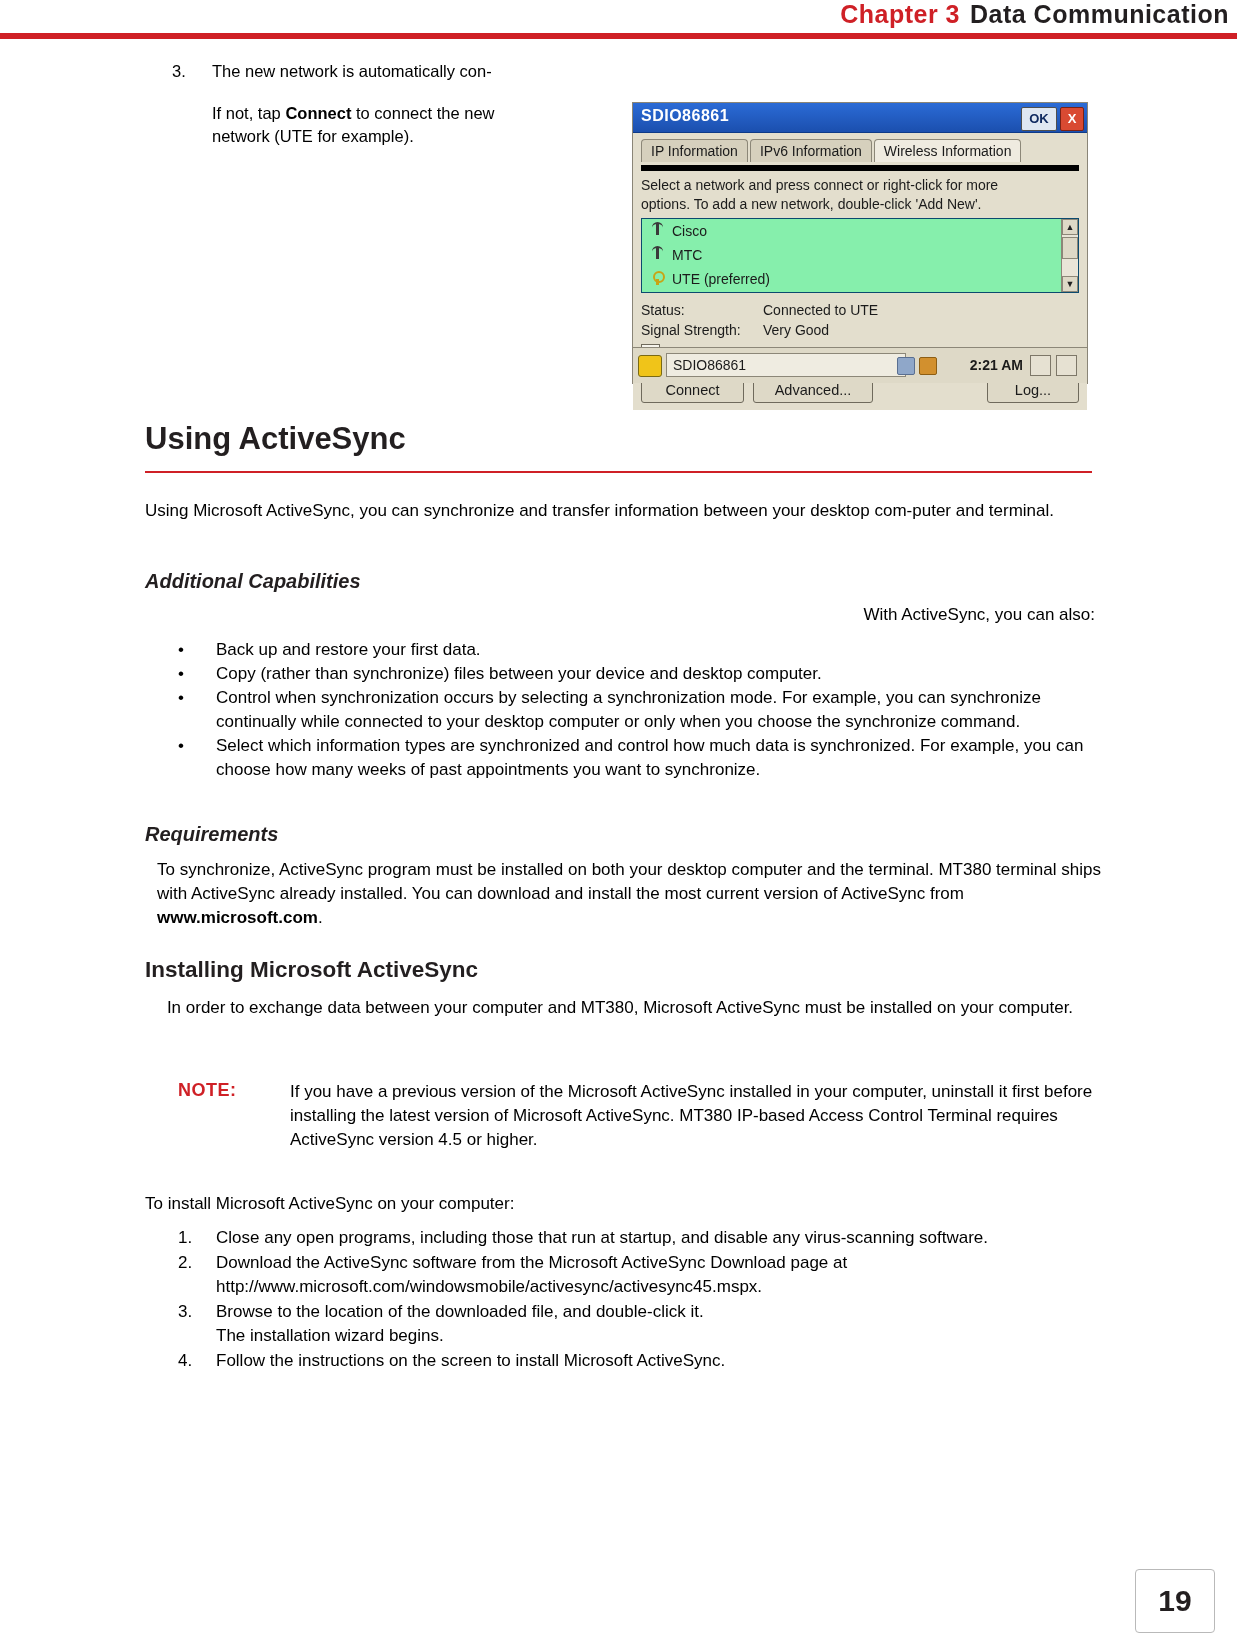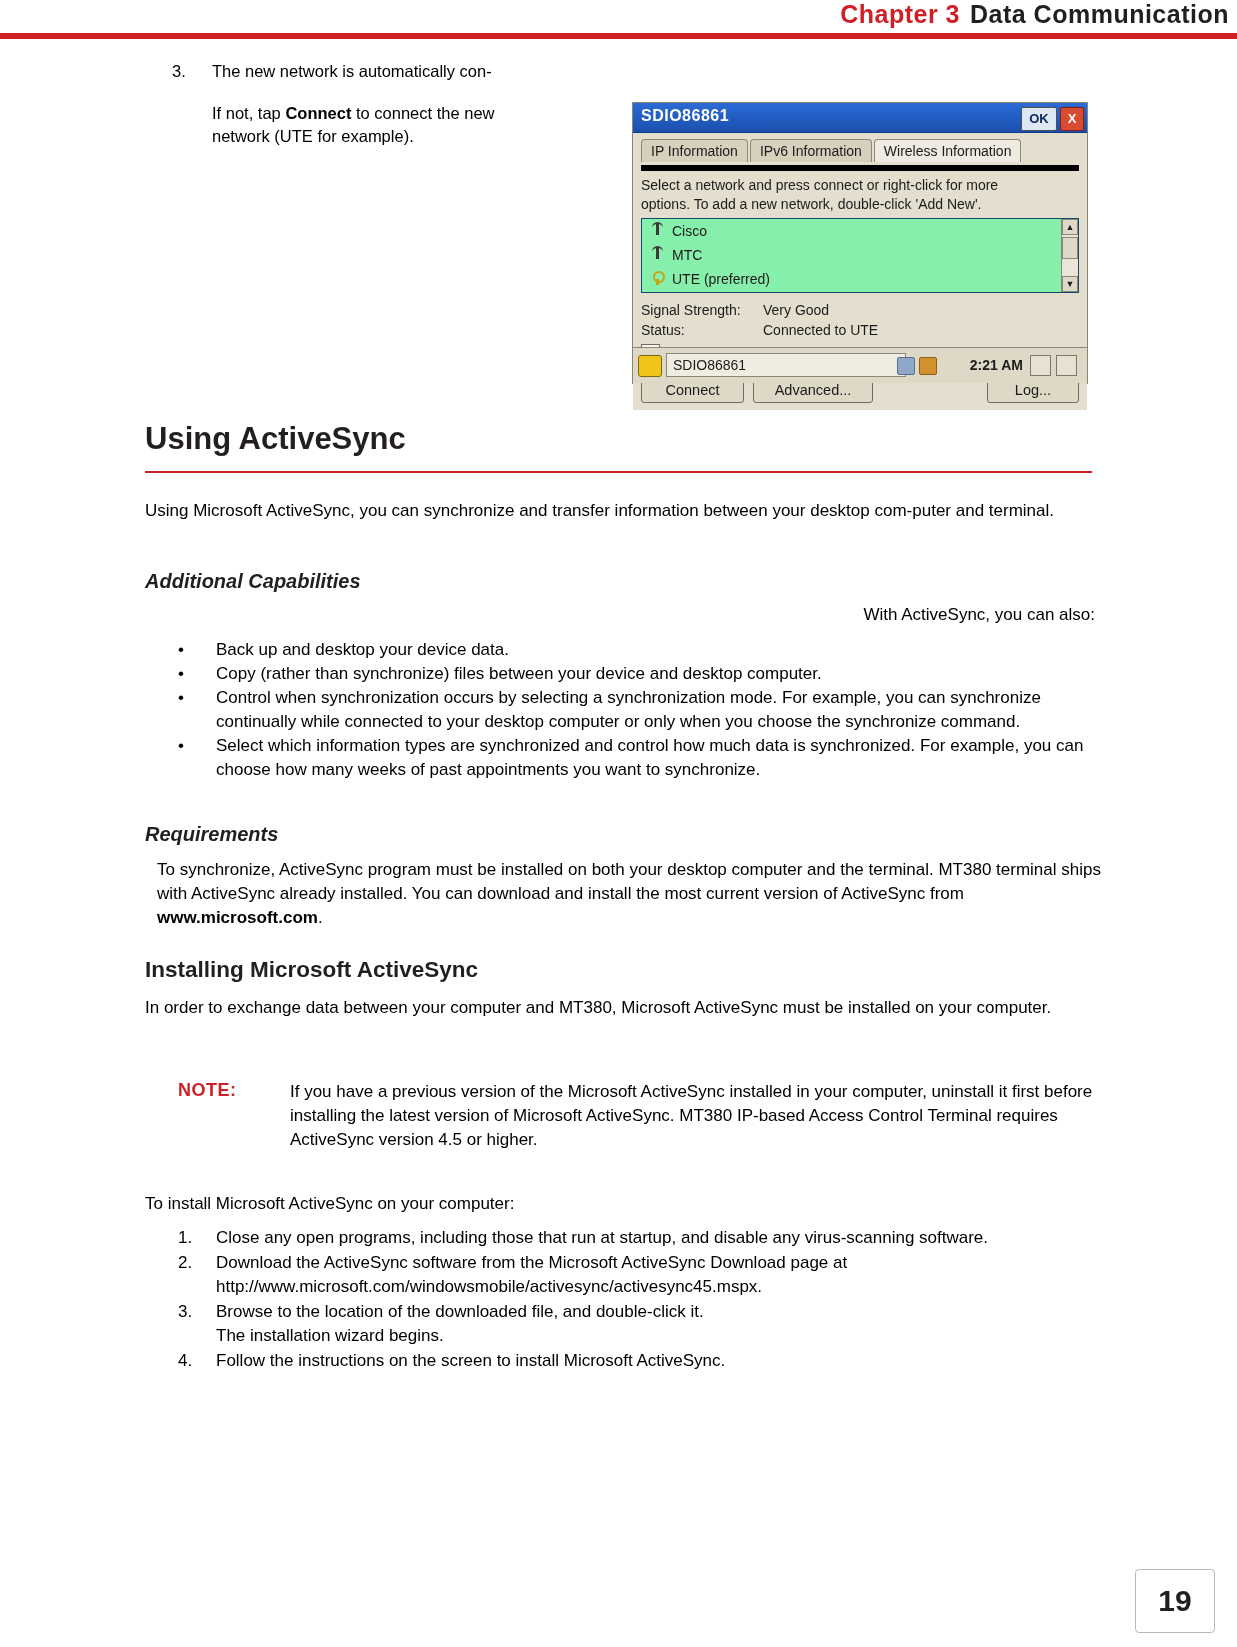--- a/index.html
+++ b/index.html
@@ -528,22 +528,22 @@
           <span>UTE (preferred)</span>
         </div>
         <div class="ds-scrollbar">
           <div class="sb-btn sb-up">▲</div>
           <div class="sb-thumb"></div>
           <div class="sb-btn sb-down">▼</div>
         </div>
       </div>
 
       <div class="ds-status">
+        <div><span class="lbl">Status:</span><span>Connected to UTE</span></div>
         <div><span class="lbl">Signal Strength:</span><span>Very Good</span></div>
-        <div><span class="lbl">Status:</span><span>Connected to UTE</span></div>
       </div>
 
       <div class="ds-check-row">
         <span class="ds-checkbox">✔</span>
         <span>Notify when new networks available</span>
       </div>
 
       <div class="ds-buttons">
         <div class="ds-btn ds-btn-connect">Connect</div>
         <div class="ds-btn ds-btn-advanced">Advanced...</div>
@@ -565,41 +565,41 @@
   <div class="h1" style="top:375px;">Using ActiveSync</div>
   <div class="h1-rule" style="top:425px;"></div>
   <div class="para" style="top:453px;">Using Microsoft ActiveSync, you can synchronize and transfer information between your desktop com-puter and terminal.</div>
 
   <div class="h2" style="top:524px;">Additional Capabilities</div>
   <div class="para" style="top:557px;text-align:right;">With ActiveSync, you can also:</div>
 
   <div class="bullets" style="top:592px;">
     <div class="bullet-row">
       <span class="dot">•</span>
-      <span>Back up and desktop your device data.</span>
+      <span>Back up and restore your first data.</span>
     </div>
     <div class="bullet-row">
       <span class="dot">•</span>
       <span>Copy (rather than synchronize) files between your device and desktop computer.</span>
     </div>
     <div class="bullet-row">
       <span class="dot">•</span>
       <span>Control when synchronization occurs by selecting a synchronization mode. For example, you can synchronize continually while connected to your desktop computer or only when you choose the synchronize command.</span>
     </div>
     <div class="bullet-row">
       <span class="dot">•</span>
       <span>Select which information types are synchronized and control how much data is synchronized. For example, you can choose how many weeks of past appointments you want to synchronize.</span>
     </div>
   </div>
 
   <div class="h2" style="top:777px;">Requirements</div>
   <div class="para" style="top:812px;margin-left:12px;"><span>To synchronize, ActiveSync program must be installed on both your desktop computer and the terminal. MT380 terminal ships with ActiveSync already installed. You can download and install the most current version of ActiveSync from </span><b class="inline">www.microsoft.com</b><span>.</span></div>
 
   <div class="h2b" style="top:911px;">Installing Microsoft ActiveSync</div>
-  <div class="para" style="top:950px;">In order to exchange data between your computer and MT380, Microsoft ActiveSync must be installed on your computer.</div>
+  <div class="para" style="top:950px;text-align:center;">In order to exchange data between your computer and MT380, Microsoft ActiveSync must be installed on your computer.</div>
 
   <div class="note-block" style="top:1034px;">
     <div class="note-label">NOTE:</div>
     <div class="note-text">If you have a previous version of the Microsoft ActiveSync installed in your computer, uninstall it first before installing the latest version of Microsoft ActiveSync. MT380 IP-based Access Control Terminal requires ActiveSync version 4.5 or higher.</div>
   </div>
 
   <div class="para" style="top:1146px;">To install Microsoft ActiveSync on your computer:</div>
 
   <div class="numlist" style="top:1180px;">
     <div class="num-row">

